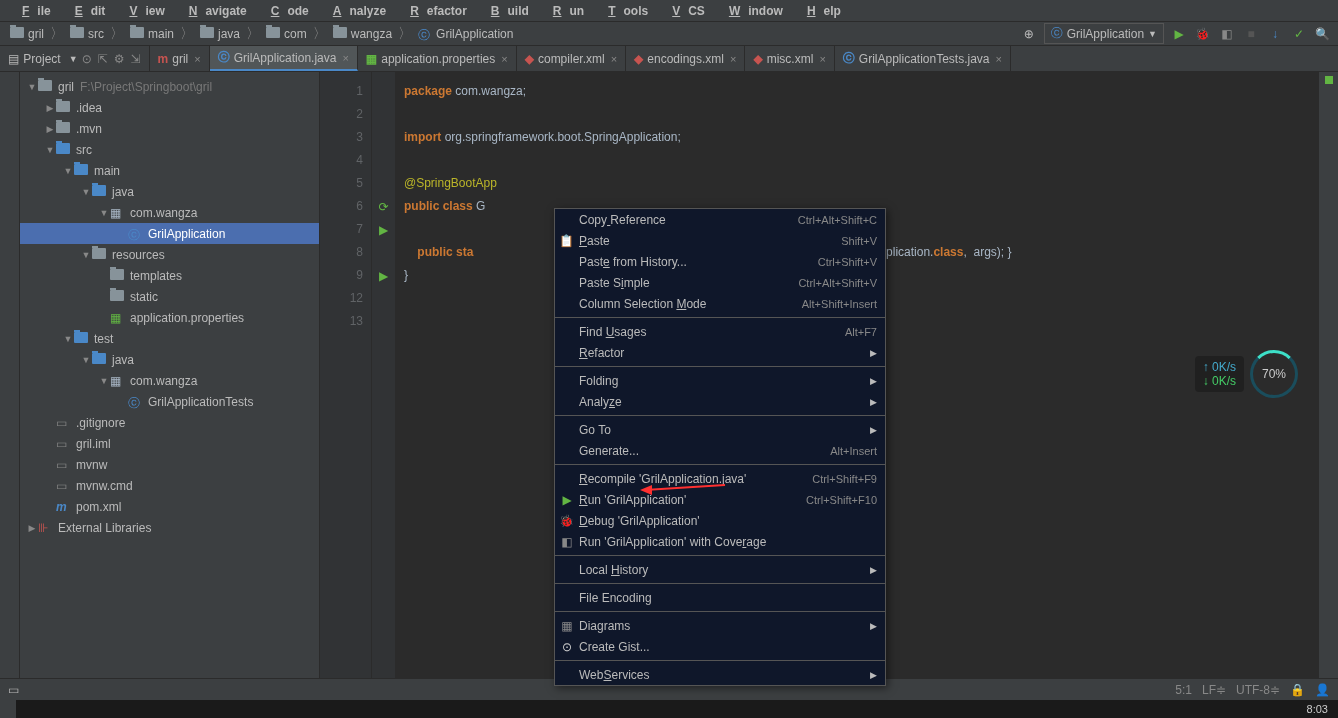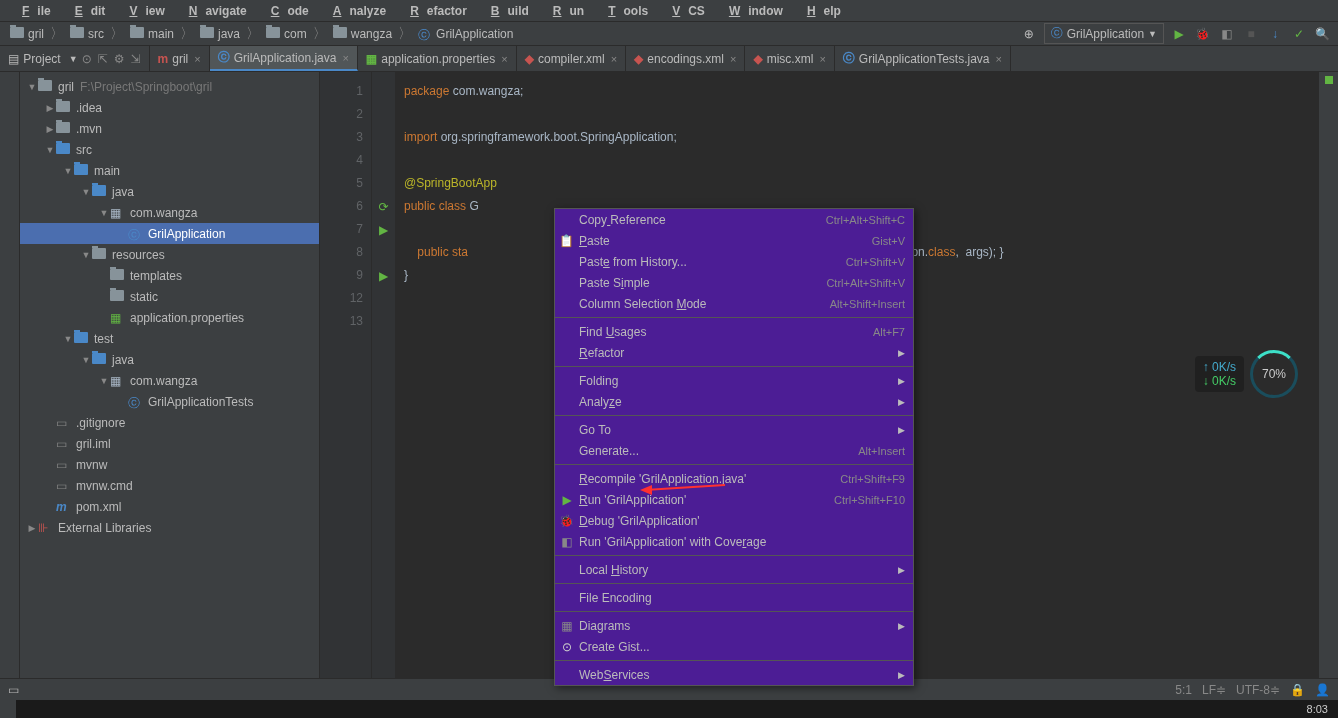--- a/index.html
+++ b/index.html
@@ -29,26 +29,26 @@
 .tree-ic { width:16px; height:14px; margin-right:4px; }
 .tree-label { white-space:nowrap; }
 .path-hint { color:#787878; margin-left:6px; }
 .editor-area { flex:1; display:flex; background:#2b2b2b; position:relative; }
 .gutter { width:52px; background:#313335; border-right:1px solid #2b2b2b; text-align:right; padding:8px 8px 0 0; color:#606366; font-family:Consolas,monospace; font-size:13px; line-height:23px; }
 .gutter div { height:23px; }
 .run-gutter { width:24px; background:#313335; border-right:1px solid #2b2b2b; padding-top:8px; }
 .run-gutter div { height:23px; display:flex; align-items:center; justify-content:center; }
 .code { flex:1; padding:8px 0 0 8px; font-family:Consolas,"Courier New",monospace; font-size:14px; line-height:23px; position:relative; }
 .code-line { height:23px; white-space:pre; }
-.kw { color:#cc7832; }
+.kw { color:#cc7832;font-weight:bold; }
 .cls { color:#a9b7c6; }
 .ann { color:#bbb529; }
 .pkg { color:#a9b7c6; }
 .fn { color:#ffc66d; }
-.context-menu { position:absolute; left:554px; top:208px; width:360px; background:#4c1d95; border:1px solid #555; box-shadow:2px 2px 8px rgba(0,0,0,0.5); z-index:100; }
+.context-menu { position:absolute; left:554px; top:208px; width:332px; background:#0f172a; border:1px solid #555; box-shadow:2px 2px 8px rgba(0,0,0,0.5); z-index:100; }
 .menu-item { display:flex; align-items:center; height:21px; padding:0 8px 0 24px; position:relative; cursor:pointer; }
 .menu-item .shortcut { margin-left:auto; color:#888; font-size:11px; }
 .menu-item .sub-arrow { margin-left:auto; font-size:9px; }
 .menu-sep { height:1px; background:#555; margin:3px 0; }
 .menu-item .mic { position:absolute; left:4px; width:16px; height:16px; display:flex; align-items:center; justify-content:center; }
 .statusbar { position:absolute; bottom:18px; left:0; right:0; height:22px; background:#3c3f41; border-top:1px solid #2b2b2b; display:flex; align-items:center; padding:0 8px; }
 .statusbar .sright { margin-left:auto; display:flex; gap:10px; color:#888; }
 .taskbar { position:absolute; bottom:0; left:16px; right:0; height:18px; background:#1a1a1a; display:flex; align-items:center;padding-left:7px; }
 .folder-ic { background:#87939a; width:14px; height:11px; display:inline-block; border-radius:1px; position:relative; }
 .folder-ic.blue { background:#4a88c7; }
@@ -349,21 +349,21 @@
 </div>
 
 <div class="context-menu" id="cmenu">
     <div class="menu-item">
       <span>Copy<span class="u"> </span>Reference</span>
       <span class="shortcut">Ctrl+Alt+Shift+C</span>
     </div>
     <div class="menu-item">
       <span class="mic">📋</span>
       <span><span class="u">P</span>aste</span>
-      <span class="shortcut">Gist+V</span>
+      <span class="shortcut">Shift+V</span>
     </div>
     <div class="menu-item">
       <span>Past<span class="u">e</span> from History...</span>
       <span class="shortcut">Ctrl+Shift+V</span>
     </div>
     <div class="menu-item">
       <span>Paste S<span class="u">i</span>mple</span>
       <span class="shortcut">Ctrl+Alt+Shift+V</span>
     </div>
     <div class="menu-item">

